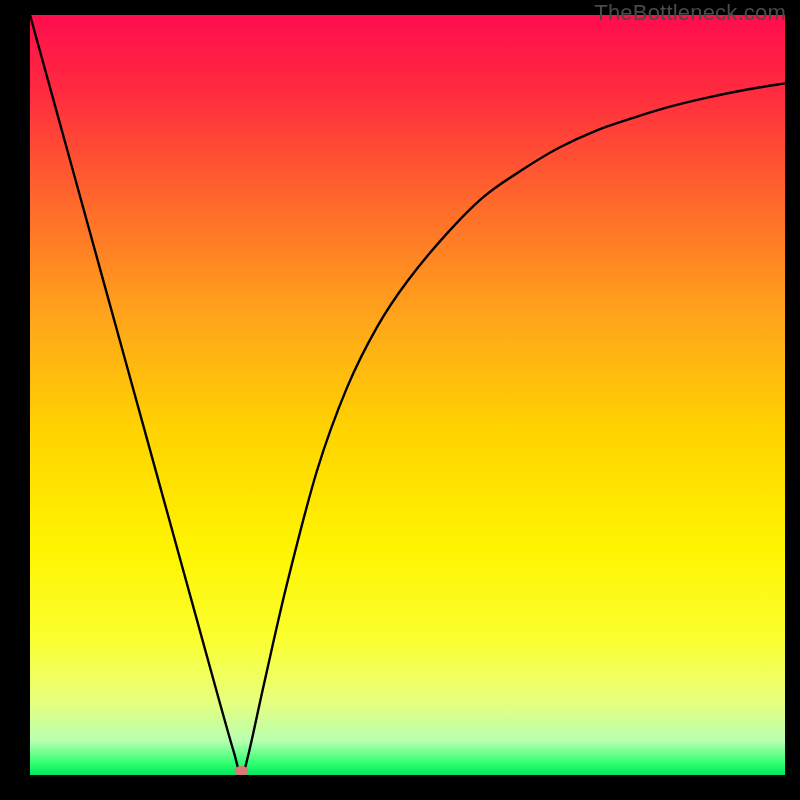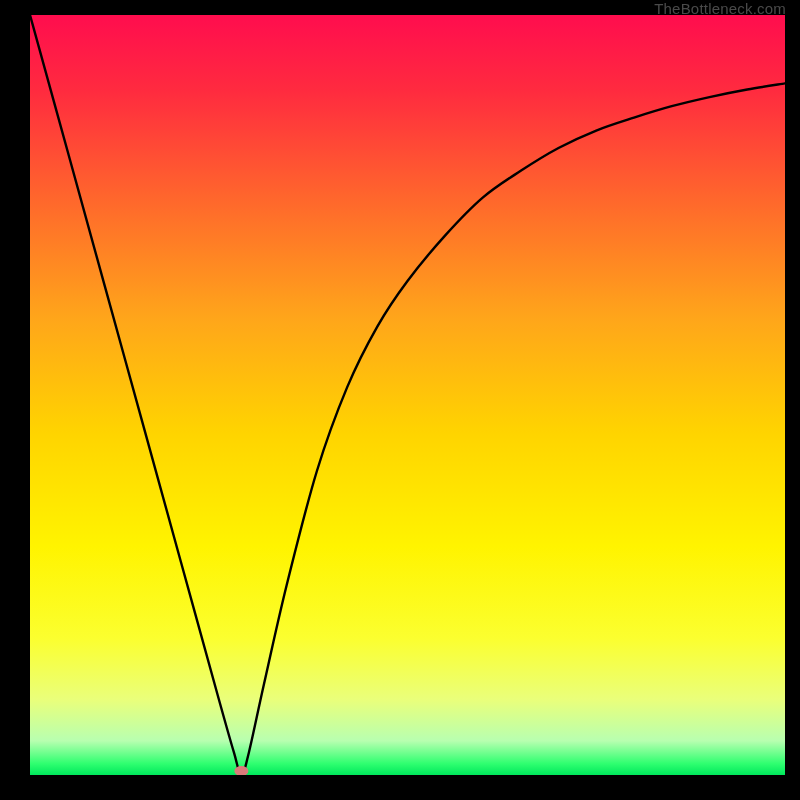--- a/index.html
+++ b/index.html
@@ -24,21 +24,21 @@
     left: 0;
     top: 0;
     width: 755px;
     height: 760px;
   }
   .watermark {
     position: absolute;
     top: 0;
     right: 14px;
     color: #4a4a4a;
-    font-size: 15px;
+    font-size: 22px;
     font-weight: 500;
     letter-spacing: 0.2px;
     user-select: none;
   }
 </style>
 </head>
 <body>
 
 <div class="frame">
   <svg class="plot-area" viewBox="0 0 755 760" preserveAspectRatio="none">

